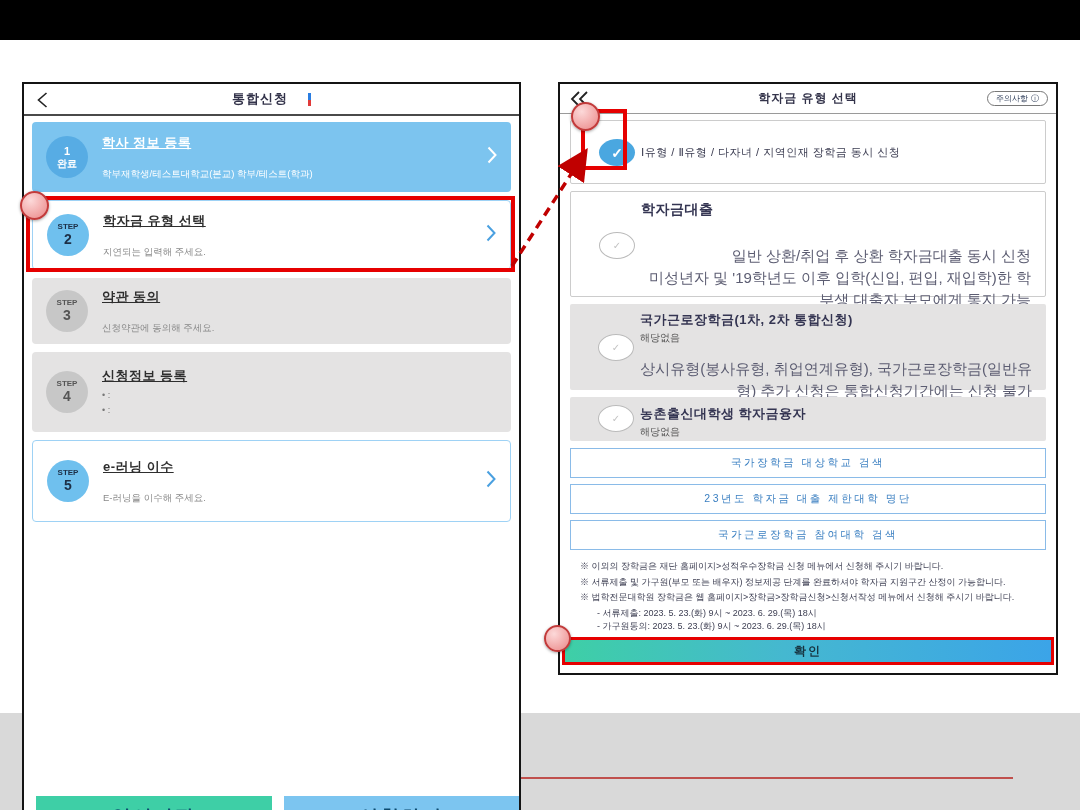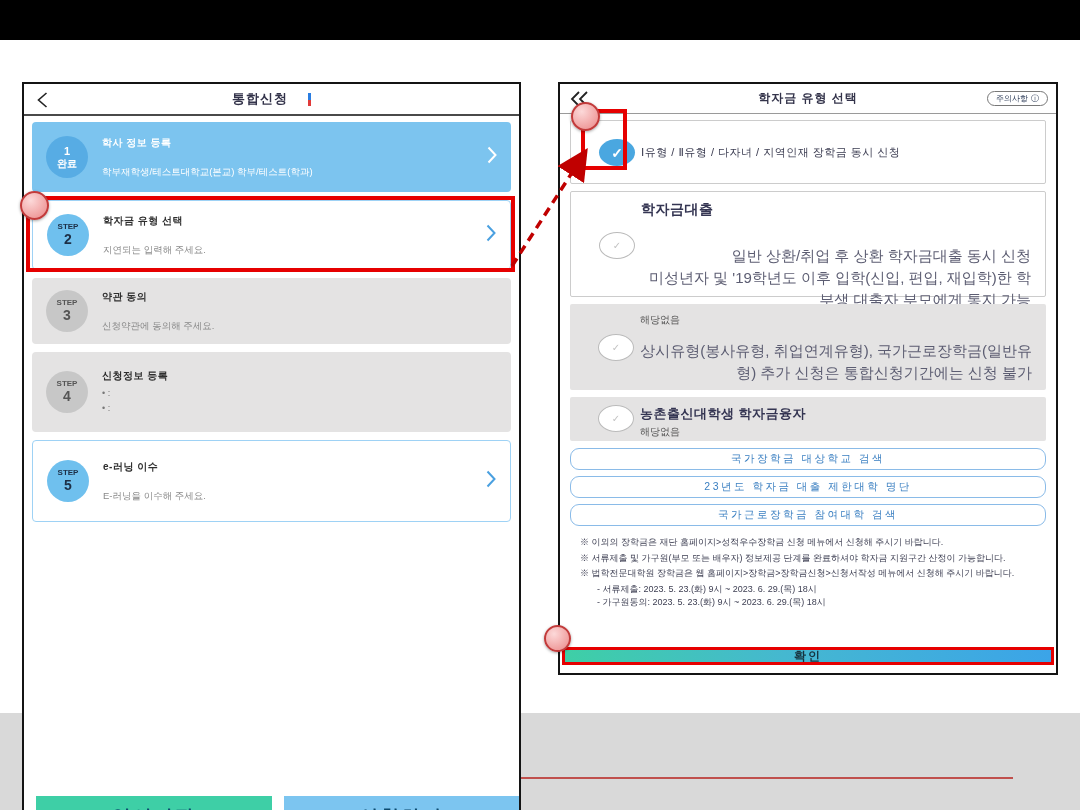--- a/index.html
+++ b/index.html
@@ -32,21 +32,21 @@
   .sc4 { height:80px; background:#e4e3e3; }
   .sc5 { height:82px; background:#fff; border:1px solid #9ed2f5; }
   .badge { width:42px; height:42px; border-radius:50%; flex-shrink:0; margin-right:14px;
            display:flex; flex-direction:column; align-items:center; justify-content:center; line-height:1.1; }
   .badge .b1 { font-size:8px; font-weight:bold; }
   .badge .b2 { font-size:14px; font-weight:bold; }
   .badge-done  { background:#57ace4; color:#fff; }
   .badge-done .b1 { font-size:11px; } .badge-done .b2 { font-size:10px; }
   .badge-blue  { background:#6fc0ee; color:#1d2f46; }
   .badge-gray  { background:#c7c7c7; color:#555; }
-  .step-title { font-size:10px; font-weight:bold; color:#2e2e2e; letter-spacing:0.5px; }
+  .step-title { font-size:13px; font-weight:bold; color:#2e2e2e; letter-spacing:0.5px;text-decoration:underline; }
   .step-sub   { font-size:9.5px; color:#8a8a8a; margin-top:16px; }
   .sc1 .step-title, .sc1 .step-sub { color:#fff; }
   .step-bullets { font-size:9px; color:#777; margin-top:3px; line-height:1.6; }
   .chev-right { margin-left:auto; }
   .lfooter { position:absolute; left:0; right:0; bottom:0; height:42px; display:flex; }
   .btn-half { flex:1; display:flex; align-items:center; justify-content:center;
               font-size:19px; font-weight:bold; color:#0c4a6e; letter-spacing:2px;margin-left:12px; }
   .btn-temp { background:#3ecfa6; }
   .btn-apply { background:#7cc5f0; }
 
@@ -73,27 +73,27 @@
   .oc2 .opt-desc { margin-top:26px; }
   .oc3 .opt-desc { margin-top:13px; }
   .cb { position:absolute; left:28px; width:36px; height:27px; border-radius:50%;
         display:flex; align-items:center; justify-content:center; }
   .cb-checked { background:#4aa7e0; color:#fff; font-size:14px; font-weight:bold; }
   .cb-un { background:#fff; border:1px solid #bbb; color:#c2c2c2; font-size:10px; }
   .oc1 .cb { top:18px; }
   .oc2 .cb { top:40px; }
   .oc3 .cb { top:30px; }
   .oc4 .cb { top:8px; }
-  .link-btn { height:22px; margin-bottom:6px; border:1px solid #8abbe8; border-radius:9px; background:#fff;
+  .link-btn { height:30px; margin-bottom:6px; border:1px solid #8abbe8; border-radius:0; background:#fff;
               display:flex; align-items:center; justify-content:center;
               font-size:10.5px; color:#3a7fc1; letter-spacing:2.5px; }
   .notes { padding:4px 12px 0 10px; font-size:9px; color:#3f4054; line-height:1.4; }
   .note { padding-left:13px; text-indent:-13px; margin-bottom:3px; }
   .note-sub { padding-left:17px; margin-bottom:1px; }
-  .confirm-btn { position:absolute; left:2px; bottom:8px; width:492px; height:18px;
+  .confirm-btn { position:absolute; left:2px; bottom:8px; width:492px; height:28px;
                  border:3px solid #e60000;
                  background:linear-gradient(90deg, #3ecfa6 0%, #45b8d0 45%, #3ba4e8 100%);
                  display:flex; align-items:center; justify-content:center;
                  font-size:12px; font-weight:bold; color:#17333f; letter-spacing:2px; }
 
   
   .pink-circle { position:absolute; border-radius:50%; z-index:60;
                  background:radial-gradient(circle at 35% 30%, #fcd9d9, #f0a0a0 70%, #e98585);
                  border:2px solid #c23b3b; box-shadow:0 1px 3px rgba(0,0,0,0.35); }
   #pc-left    { left:20px;  top:191px; width:29px; height:29px; }
@@ -235,20 +235,21 @@
       <div class="opt-desc">
         <div>일반 상환/취업 후 상환 학자금대출 동시 신청</div>
         <div>미성년자 및 '19학년도 이후 입학(신입, 편입, 재입학)한 학부생 대출자 부모에게 통지 가능</div>
       </div>
     </div>
 
     <div class="opt-card opt-gray oc3">
       <span class="cb cb-un">
         <span>✓</span>
       </span>
+      <div class="opt-title">국가근로장학금(1차, 2차 통합신청)</div>
       <div class="opt-status">해당없음</div>
       <div class="opt-desc">상시유형(봉사유형, 취업연계유형), 국가근로장학금(일반유형) 추가 신청은 통합신청기간에는 신청 불가</div>
     </div>
 
     <div class="opt-card opt-gray oc4">
       <span class="cb cb-un">
         <span>✓</span>
       </span>
       <div class="opt-title">농촌출신대학생 학자금융자</div>
       <div class="opt-status">해당없음</div>

